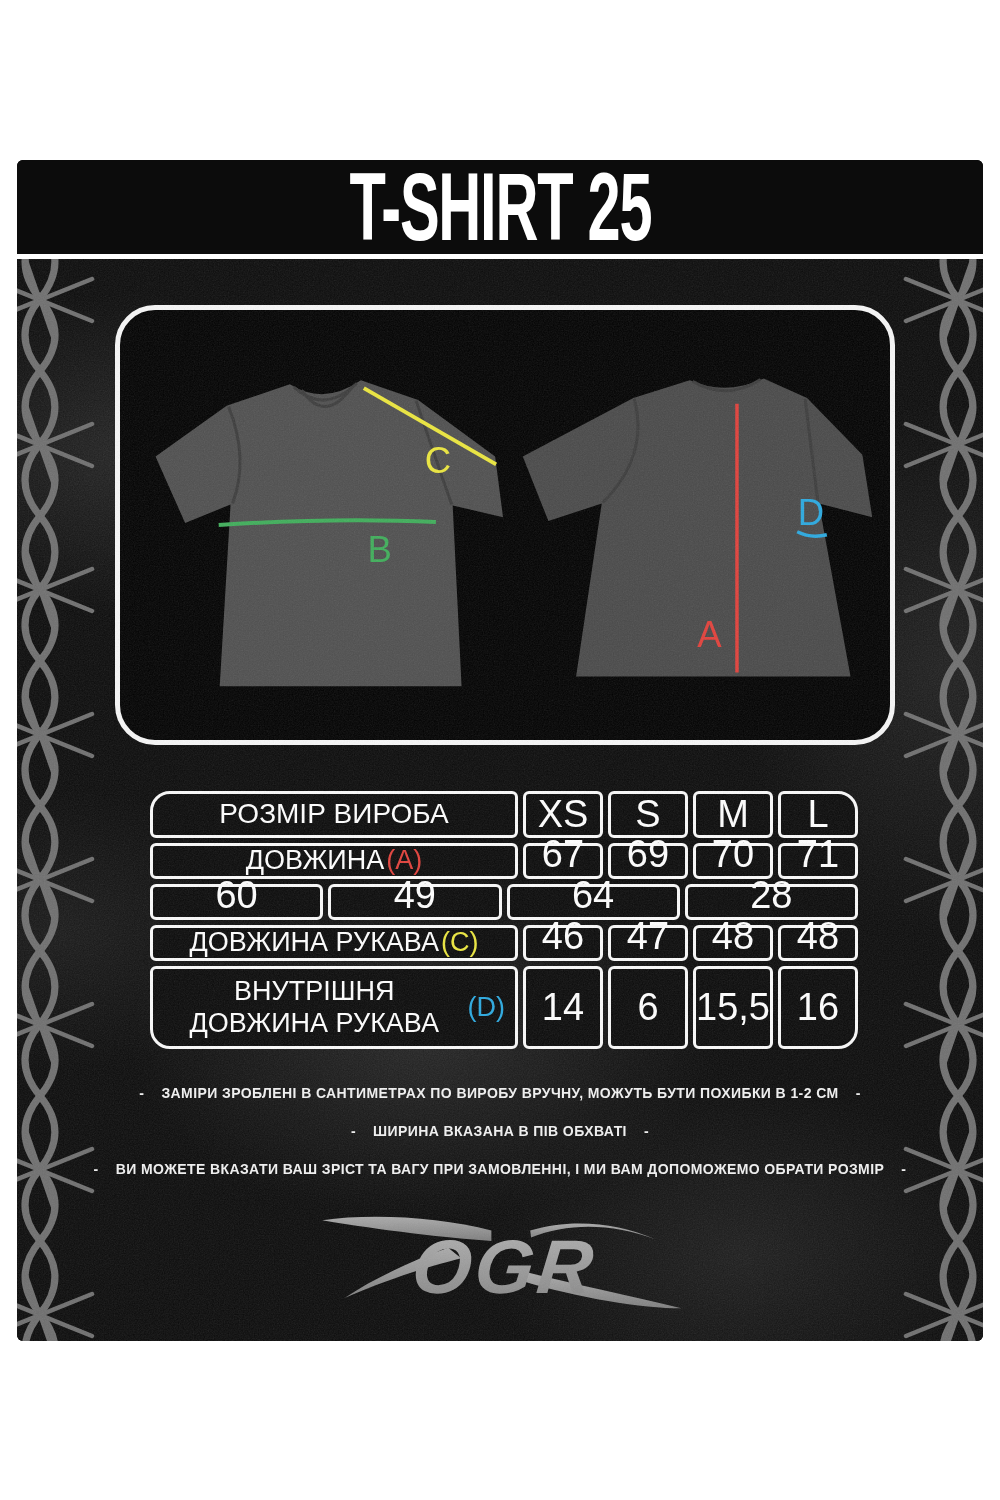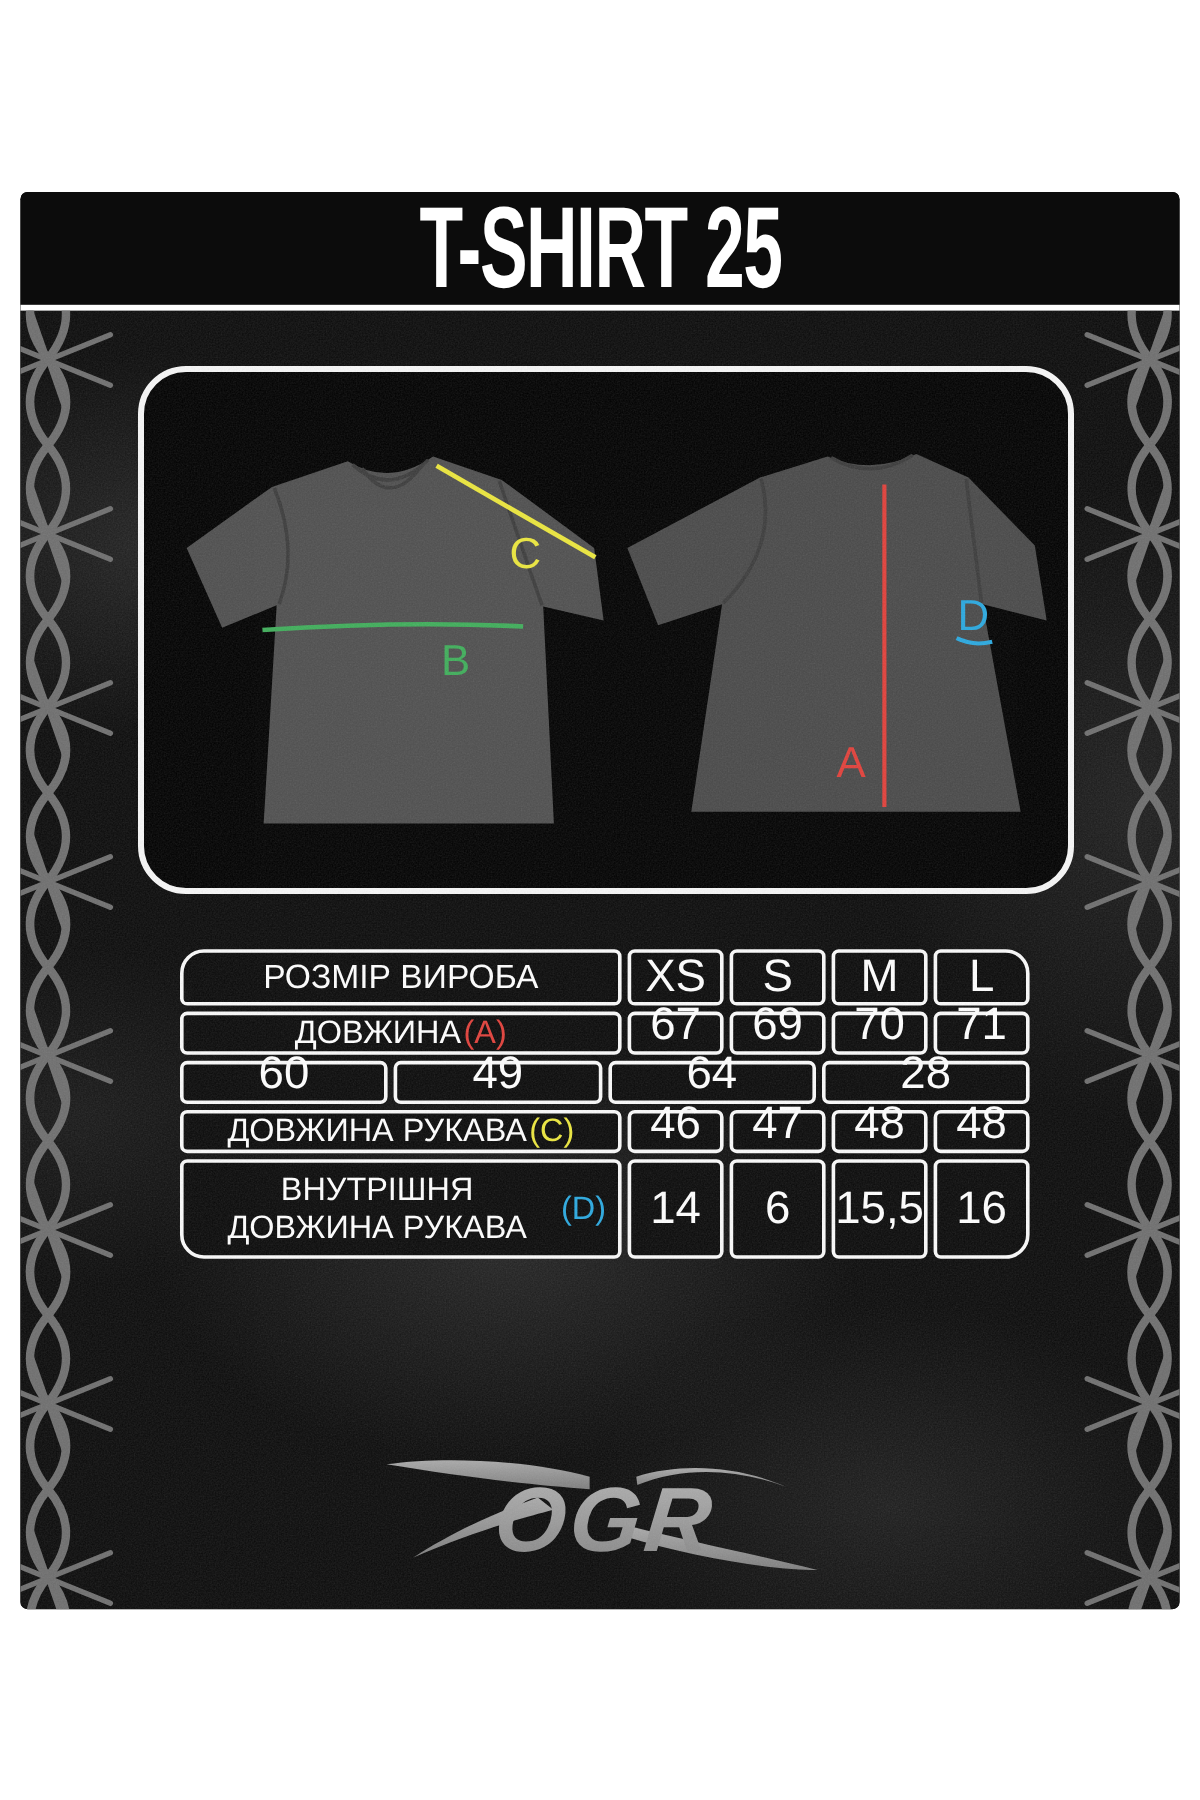--- a/index.html
+++ b/index.html
@@ -197,20 +197,25 @@
             <span>ВНУТРІШНЯ ДОВЖИНА РУКАВА </span>
             <span class="code c-blue">(D)</span>
           </div>
         <div class="cell val">14</div>
         <div class="cell val">6</div>
         <div class="cell val">15,5</div>
         <div class="cell val">16</div>
       </div>
     </div>
 
+    <div class="notes">
+      <div class="note">-    ЗАМІРИ ЗРОБЛЕНІ В САНТИМЕТРАХ ПО ВИРОБУ ВРУЧНУ, МОЖУТЬ БУТИ ПОХИБКИ В 1-2 СМ    -</div>
+      <div class="note">-    ШИРИНА ВКАЗАНА В ПІВ ОБХВАТІ    -</div>
+      <div class="note">-    ВИ МОЖЕТЕ ВКАЗАТИ ВАШ ЗРІСТ ТА ВАГУ ПРИ ЗАМОВЛЕННІ, І МИ ВАМ ДОПОМОЖЕМО ОБРАТИ РОЗМІР    -</div>
+    </div>
 
     <div class="logo-wrap">
       <svg width="380" height="118" viewBox="0 0 440 130">
         <defs>
           <linearGradient id="lgrad" x1="0" y1="0" x2="0" y2="1">
             <stop offset="0" stop-color="#b2b2b2"></stop>
             <stop offset="1" stop-color="#848484"></stop>
           </linearGradient>
         </defs>
         <path class="spike" d="M210,24 C150,8 70,4 14,12 C85,24 155,32 210,36 Z"></path>

